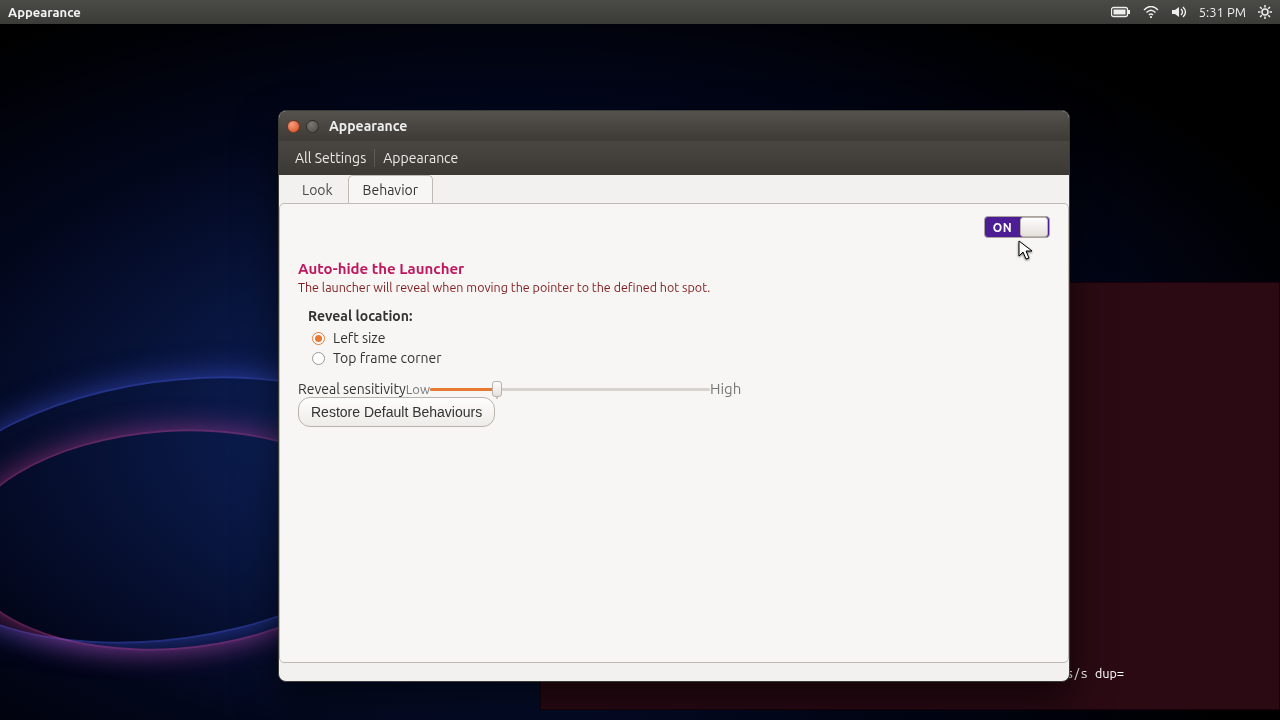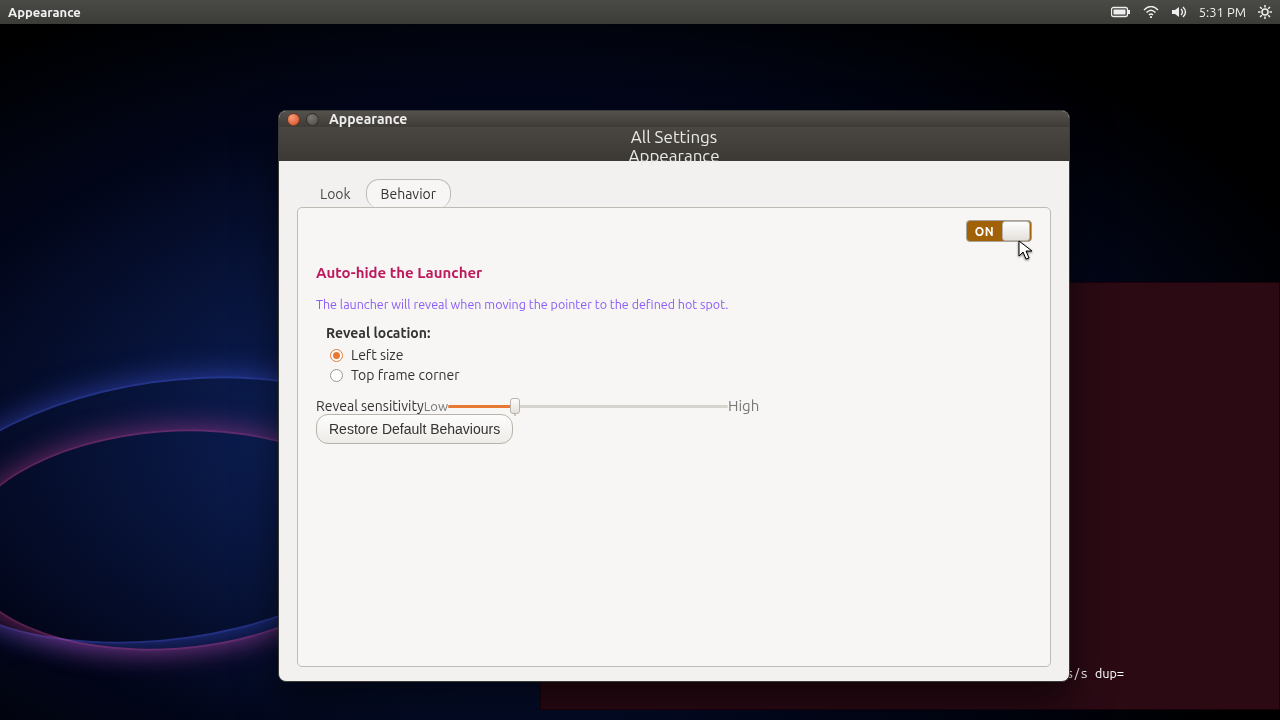--- a/index.html
+++ b/index.html
@@ -54,48 +54,48 @@
     color: #eee; font-weight: 700; font-size: 14px;
   }
   .win-btns { display: flex; gap: 6px; }
   .win-btn { width: 13px; height: 13px; border-radius: 50%; border:1px solid rgba(0,0,0,.5);}
   .win-close { background: radial-gradient(circle at 35% 30%, #f79c7b, #d64b1f); }
   .win-min   { background: radial-gradient(circle at 35% 30%, #7a7772, #4e4b47); }
 
   .breadcrumb {
     height: 34px; background: linear-gradient(#4a4743,#3c3935);
     display: flex; align-items: center; padding: 0 10px; gap: 0;
-    color: #e9e9e6; font-size: 17px; flex-direction: column;
+    color: #e9e9e6; font-size: 14px;
   }
   .breadcrumb .crumb { padding: 0 6px; }
   .breadcrumb .sep { width:1px; height:18px; background: rgba(255,255,255,.15); margin:0 2px; }
 
-  .content { flex:1; padding: 18px; }
+  .content { flex:1; }
   .tabs { display:flex; gap:0; margin-bottom:-1px; padding-left:8px;}
   .tab {
     font-size: 14px; color:#4a4a4a; padding:6px 14px;
     border:1px solid transparent; border-bottom:none; border-radius:5px 5px 0 0;
     background:transparent; cursor:pointer;
   }
   .tab.active {
-    background:#f7f6f5; border-color:#bfbab3; color:#333;border-radius:13px;
+    background:#f7f6f5; border-color:#bfbab3; color:#333;
   }
   .panel {
     border:1px solid #bfbab3; border-radius:5px; background:#f7f6f5;
     padding:16px 18px 22px 18px; height:460px; position:relative;
   }
 
   .row { display:flex; align-items:flex-start; }
   .setting-title { font-size:15px; font-weight:700; color:#be185d;margin-top:40px; }
-  .setting-desc  { font-size:12.5px; color:#8b5cf6; margin-top:16px; }
+  .setting-desc  { font-size:12.5px; color:#7f1d1d; margin-top:3px; }
 
   .toggle {
     position:absolute; right:18px; top:12px;
     width:66px; height:22px; border:1px solid #a8a39c; border-radius:4px;
-    background:#a16207; display:flex; align-items:center; cursor:pointer;
+    background:#4c1d95; display:flex; align-items:center; cursor:pointer;
   }
   .toggle .lab { flex:1; text-align:center; color:#fff; font-weight:700; font-size:12px; letter-spacing:.5px;}
   .toggle .knob { width:28px; height:20px; margin:0 1px 0 0; background:linear-gradient(#fdfdfd,#e4e0db); border:1px solid #b9b3ab; border-radius:3px;}
 
   .reveal-block { margin:14px 0 0 10px; font-size:14px; color:#333;}
   .reveal-block .lbl { margin-bottom:6px;font-weight:bold; }
   .radio-row { display:flex; align-items:center; gap:8px; margin:4px 0 4px 4px;}
   .radio { width:13px; height:13px; border-radius:50%; border:1.5px solid #999; background:#fff; display:inline-flex; align-items:center; justify-content:center;}
   .radio.checked { border-color:#e87933;}
   .radio.checked::after{ content:""; width:7px; height:7px; border-radius:50%; background:#e87933;}

